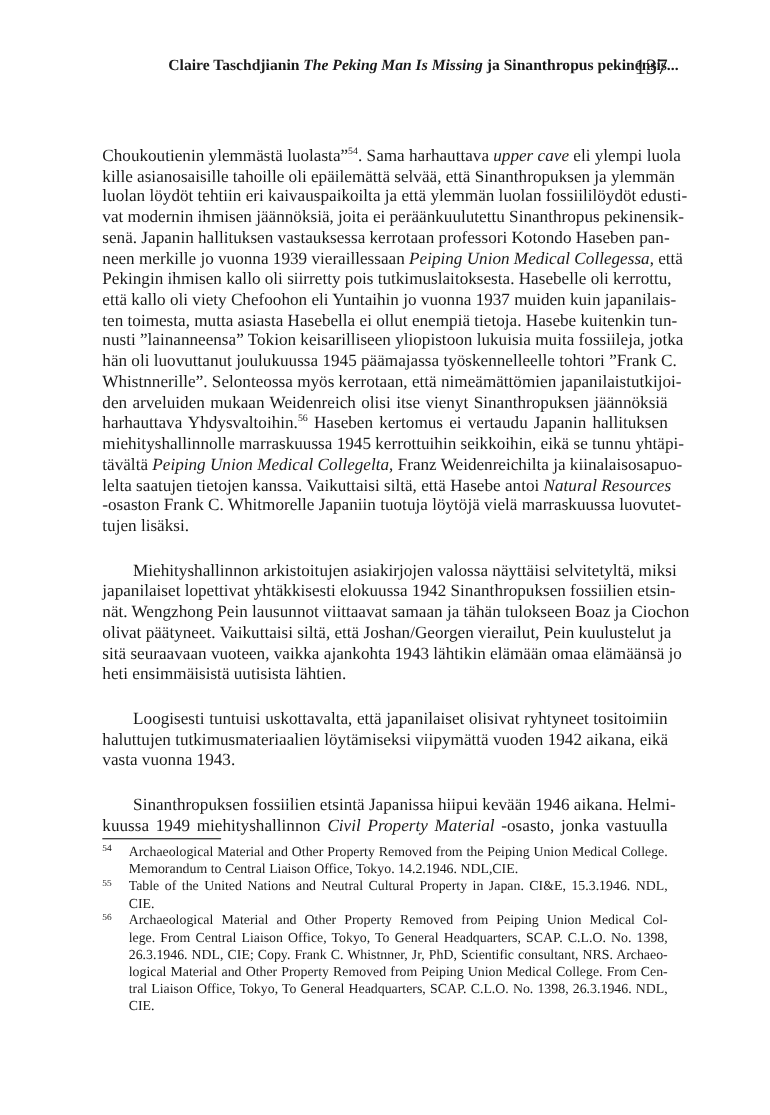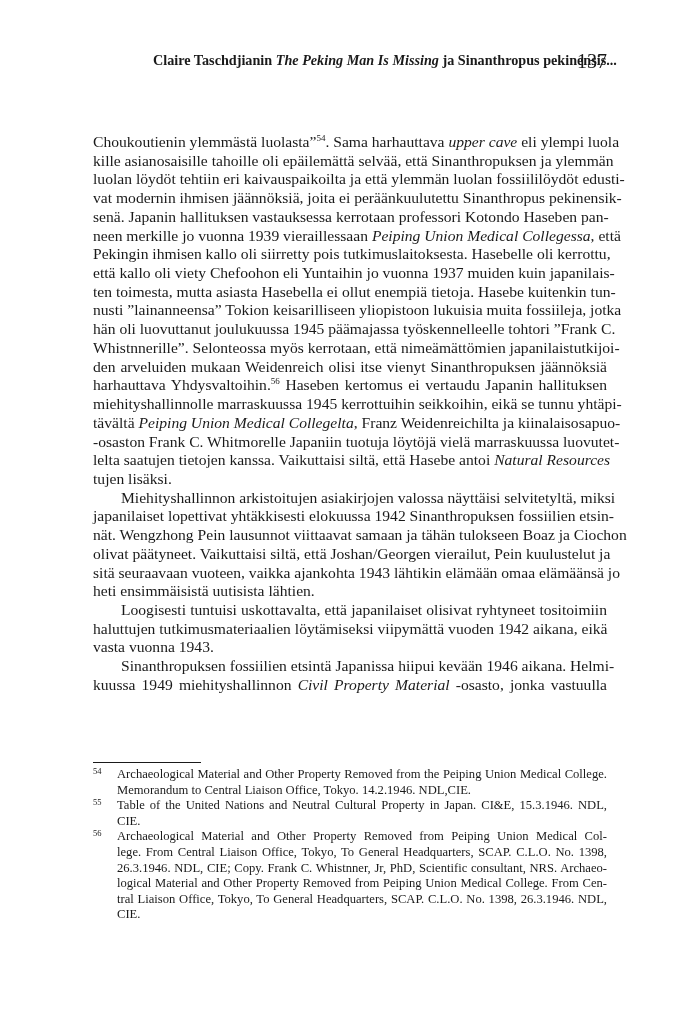--- a/index.html
+++ b/index.html
@@ -3,21 +3,21 @@
 <meta charset="utf-8">
 <style>
   html, body { margin: 0; padding: 0; background: #ffffff; }
   body { width: 700px; height: 1014px; position: relative; overflow: hidden;
          font-family: "Liberation Serif", serif; color: #1a1a1a; }
   .running-head { position: absolute; top: 52px; left: 153px; font-size: 14.2px; white-space: nowrap; font-weight: bold; }
   .page-number { position: absolute; top: 50px; left: 577px; font-size: 20px; }
   .body-text { position: absolute; top: 133px; left: 93px; width: 514px; font-size: 15.6px; line-height: 18.72px; }
   .line { display: block; height: 18.72px; white-space: nowrap; text-align: justify; text-align-last: justify; overflow: visible; }
   .line.last { text-align-last: left; }
-  .line.indent { padding-left: 28px; }
+  .line.indent { padding-left: 28px; margin-top: 22px; }
   i { font-style: italic; }
   sup { font-size: 9px; line-height: 0; vertical-align: 6px; }
   .fn-rule { position: absolute; top: 762px; left: 93px; width: 108px; height: 0; border-top: 1.2px solid #1a1a1a; }
   .footnotes { position: absolute; top: 767px; left: 93px; width: 514px; font-size: 12.6px; line-height: 15.6px; }
   .fn { position: relative; padding-left: 24px; }
   .fn-num { position: absolute; left: 0; top: -3px; font-size: 8.5px; }
   .fn-line { display: block; white-space: nowrap; text-align: justify; text-align-last: justify; }
   .fn-line.last { text-align-last: left; }
 </style>
 </head>
@@ -36,22 +36,22 @@
     <span class="line"><span>Pekingin ihmisen kallo oli siirretty pois tutkimuslaitoksesta. Hasebelle oli kerrottu,</span></span>
     <span class="line"><span>että kallo oli viety Chefoohon eli Yuntaihin jo vuonna 1937 muiden kuin japanilais-</span></span>
     <span class="line"><span>ten toimesta, mutta asiasta Hasebella ei ollut enempiä tietoja. Hasebe kuitenkin tun-</span></span>
     <span class="line"><span>nusti ”lainanneensa” Tokion keisarilliseen yliopistoon lukuisia muita fossiileja, jotka</span></span>
     <span class="line"><span>hän oli luovuttanut joulukuussa 1945 päämajassa työskennelleelle tohtori ”Frank C.</span></span>
     <span class="line"><span>Whistnnerille”. Selonteossa myös kerrotaan, että nimeämättömien japanilaistutkijoi-</span></span>
     <span class="line"><span>den arveluiden mukaan Weidenreich olisi itse vienyt Sinanthropuksen jäännöksiä</span></span>
     <span class="line"><span>harhauttava Yhdysvaltoihin.</span><sup>56</sup><span> Haseben kertomus ei vertaudu Japanin hallituksen</span></span>
     <span class="line"><span>miehityshallinnolle marraskuussa 1945 kerrottuihin seikkoihin, eikä se tunnu yhtäpi-</span></span>
     <span class="line"><span>tävältä </span><i>Peiping Union Medical Collegelta</i><span>, Franz Weidenreichilta ja kiinalaisosapuo-</span></span>
+    <span class="line"><span>lelta saatujen tietojen kanssa. Vaikuttaisi siltä, että Hasebe antoi </span><i>Natural Resources</i></span>
     <span class="line"><span>-osaston Frank C. Whitmorelle Japaniin tuotuja löytöjä vielä marraskuussa luovutet-</span></span>
-    <span class="line"><span>lelta saatujen tietojen kanssa. Vaikuttaisi siltä, että Hasebe antoi </span><i>Natural Resources</i></span>
     <span class="line last"><span>tujen lisäksi.</span></span>
     <span class="line indent"><span>Miehityshallinnon arkistoitujen asiakirjojen valossa näyttäisi selvitetyltä, miksi</span></span>
     <span class="line"><span>japanilaiset lopettivat yhtäkkisesti elokuussa 1942 Sinanthropuksen fossiilien etsin-</span></span>
     <span class="line"><span>nät. Wengzhong Pein lausunnot viittaavat samaan ja tähän tulokseen Boaz ja Ciochon</span></span>
     <span class="line"><span>olivat päätyneet. Vaikuttaisi siltä, että Joshan/Georgen vierailut, Pein kuulustelut ja</span></span>
     <span class="line"><span>sitä seuraavaan vuoteen, vaikka ajankohta 1943 lähtikin elämään omaa elämäänsä jo</span></span>
     <span class="line last"><span>heti ensimmäisistä uutisista lähtien.</span></span>
     <span class="line indent"><span>Loogisesti tuntuisi uskottavalta, että japanilaiset olisivat ryhtyneet tositoimiin</span></span>
     <span class="line"><span>haluttujen tutkimusmateriaalien löytämiseksi viipymättä vuoden 1942 aikana, eikä</span></span>
     <span class="line last"><span>vasta vuonna 1943.</span></span>

